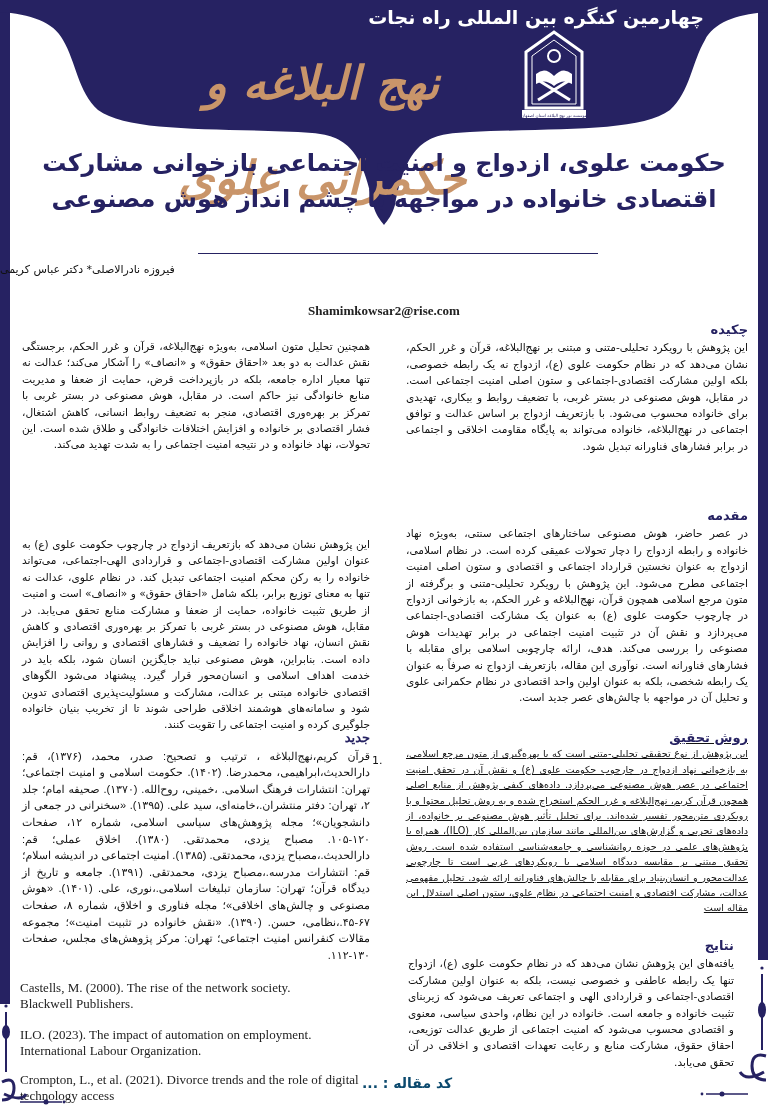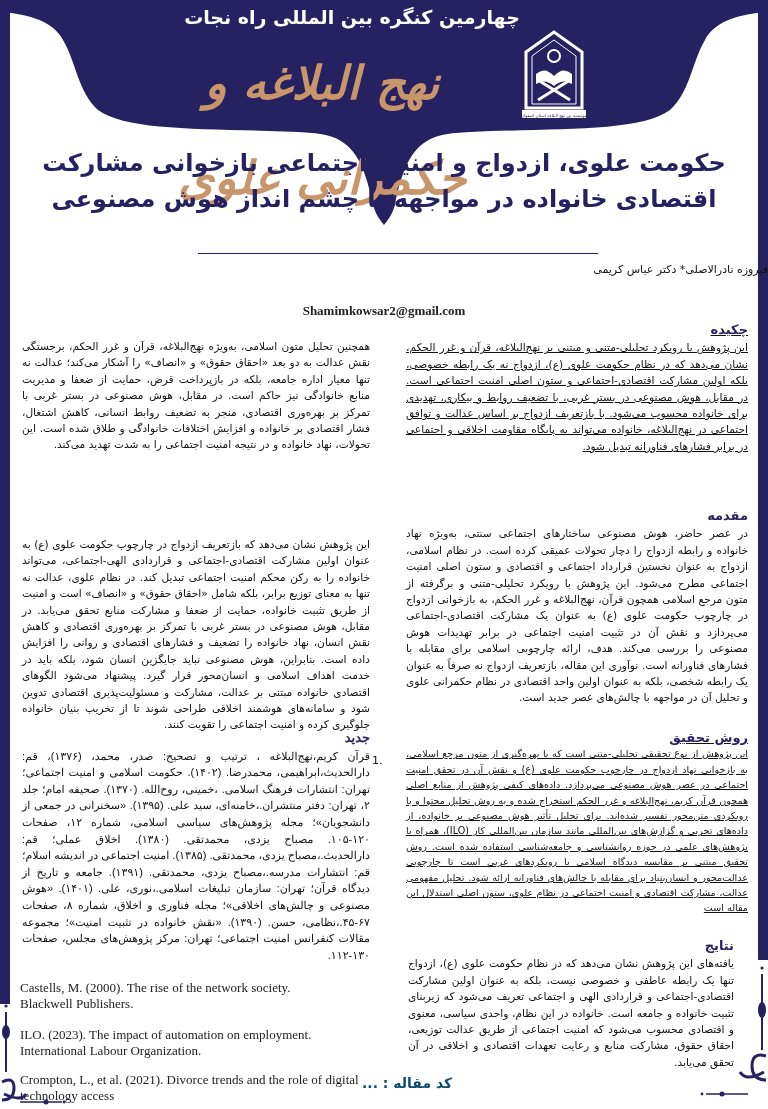--- a/index.html
+++ b/index.html
@@ -6,37 +6,37 @@
   body {
     width: 768px; height: 1109px; position: relative; overflow: hidden;
     background: #ffffff;
     font-family: "DejaVu Sans", sans-serif;
     color: #111;
   }
   .frame-left { position: absolute; left: 0; top: 0; width: 10px; height: 1004px; background: #262262; }
   .frame-right { position: absolute; right: 0; top: 0; width: 10px; height: 960px; background: #262262; }
   .header-bg { position: absolute; left: 0; top: 0; width: 768px; height: 230px; }
   .conf-title {
-    position: absolute; top: 6px; left: 0; width: 704px; text-align: center;
+    position: absolute; top: 6px; left: 0; width: 704px; text-align: right;
     color: #ffffff; font-weight: bold; font-size: 19px; direction: rtl;
   }
   .conf-calligraphy {
     position: absolute; top: 36px; left: 142px; width: 360px; height: 95px;
     color: #c9956a; font-family: "DejaVu Serif", serif; font-size: 46px; font-style: italic; font-weight: bold;
     direction: rtl; text-align: center; line-height: 95px; letter-spacing: -1px;
   }
   .logo {
     position: absolute; left: 518px; top: 30px; width: 72px; height: 92px;
   }
   .paper-title {
     position: absolute; top: 145px; left: 20px; width: 728px; text-align: center;
     color: #262262; font-weight: bold; font-size: 24px; line-height: 36px; direction: rtl;
   }
   .title-rule { position: absolute; left: 198px; top: 253px; width: 400px; height: 1px; background: #262262; }
-  .authors { position: absolute; top: 263px; left: 0; width: 768px; text-align: right; font-size: 11px; direction: rtl; color: #111; }
+  .authors { position: absolute; top: 263px; left: 0; width: 768px; text-align: left; font-size: 11px; direction: rtl; color: #111; }
   .email { position: absolute; top: 303px; left: 0; width: 768px; text-align: center; font-family: "Liberation Serif", serif; font-weight: bold; font-size: 13px; color: #222; }
   .section-head { color: #262262; font-weight: bold; font-size: 13px; margin: 0 0 1px 0; }
   .col { position: absolute; direction: rtl; text-align: justify; font-size: 10.6px; line-height: 16.4px; }
   .col p { margin: 0; }
   .ref-rtl { font-family: "Liberation Sans", sans-serif; font-size: 11px; line-height: 16.6px; }
   .ref-en { position: absolute; direction: ltr; font-family: "Liberation Serif", serif; font-size: 13px; line-height: 16px; color: #222; }
   .code { position: absolute; left: 340px; top: 1075px; color: #0c4a6e; font-weight: bold; font-size: 14px; direction: rtl; padding-left: 22px; }
   .ornament { position: absolute; }
 </style>
 </head>
@@ -58,23 +58,23 @@
   <circle cx="36" cy="26" r="6" fill="none" stroke="#ffffff" stroke-width="2"></circle>
   <path d="M18,44 Q27,36 36,46 Q45,36 54,44 L54,54 Q45,48 36,56 Q27,48 18,54 Z" fill="#ffffff"></path>
   <path d="M20,70 L52,50 M52,70 L20,50" stroke="#ffffff" stroke-width="3"></path>
   <rect x="4" y="80" width="64" height="8" fill="#ffffff"></rect>
   <text x="36" y="86.5" fill="#262262" font-size="4.2" text-anchor="middle" font-family="DejaVu Sans, sans-serif">موسسه نور نهج البلاغه استان اصفهان</text>
 </svg>
 
 <div class="paper-title">حکومت علوی، ازدواج و امنیت اجتماعی بازخوانی مشارکت اقتصادی خانواده در مواجهه با چشم انداز هوش مصنوعی</div>
 <div class="title-rule"></div>
 <div class="authors">فیروزه نادرالاصلی*     دکتر عباس کریمی</div>
-<div class="email">Shamimkowsar2@gmail.com</div>
+<div class="email">Shamimkowsar2@rise.com</div>
 
-<div class="col" style="left:406px; top:322px; width:342px;text-decoration:underline;">
+<div class="col" style="left:406px; top:322px; width:342px;">
   <div class="section-head">چکیده</div>
   <p>این پژوهش با رویکرد تحلیلی-متنی و مبتنی بر نهج‌البلاغه، قرآن و غرر الحکم، نشان می‌دهد که در نظام حکومت علوی (ع)، ازدواج نه یک رابطه خصوصی، بلکه اولین مشارکت اقتصادی-اجتماعی و ستون اصلی امنیت اجتماعی است. در مقابل، هوش مصنوعی در بستر غربی، با تضعیف روابط و بیکاری، تهدیدی برای خانواده محسوب می‌شود. با بازتعریف ازدواج بر اساس عدالت و توافق اجتماعی در نهج‌البلاغه، خانواده می‌تواند به پایگاه مقاومت اخلاقی و اجتماعی در برابر فشارهای فناورانه تبدیل شود.</p>
 </div>
 
 <div class="col" style="left:22px; top:338px; width:348px;">
   <p>همچنین تحلیل متون اسلامی، به‌ویژه نهج‌البلاغه، قرآن و غرر الحکم، برجستگی نقش عدالت به دو بعد «احقاق حقوق» و «انصاف» را آشکار می‌کند؛ عدالت نه تنها معیار اداره جامعه، بلکه در بازپرداخت قرض، حمایت از ضعفا و مدیریت منابع خانوادگی نیز حاکم است. در مقابل، هوش مصنوعی در بستر غربی با تمرکز بر بهره‌وری اقتصادی، منجر به تضعیف روابط انسانی، کاهش اشتغال، فشار اقتصادی بر خانواده و افزایش اختلافات خانوادگی و طلاق شده است. این تحولات، نهاد خانواده و در نتیجه امنیت اجتماعی را به شدت تهدید می‌کند.</p>
 </div>
 
 <div class="col" style="left:406px; top:508px; width:342px;">
   <div class="section-head">مقدمه</div>

